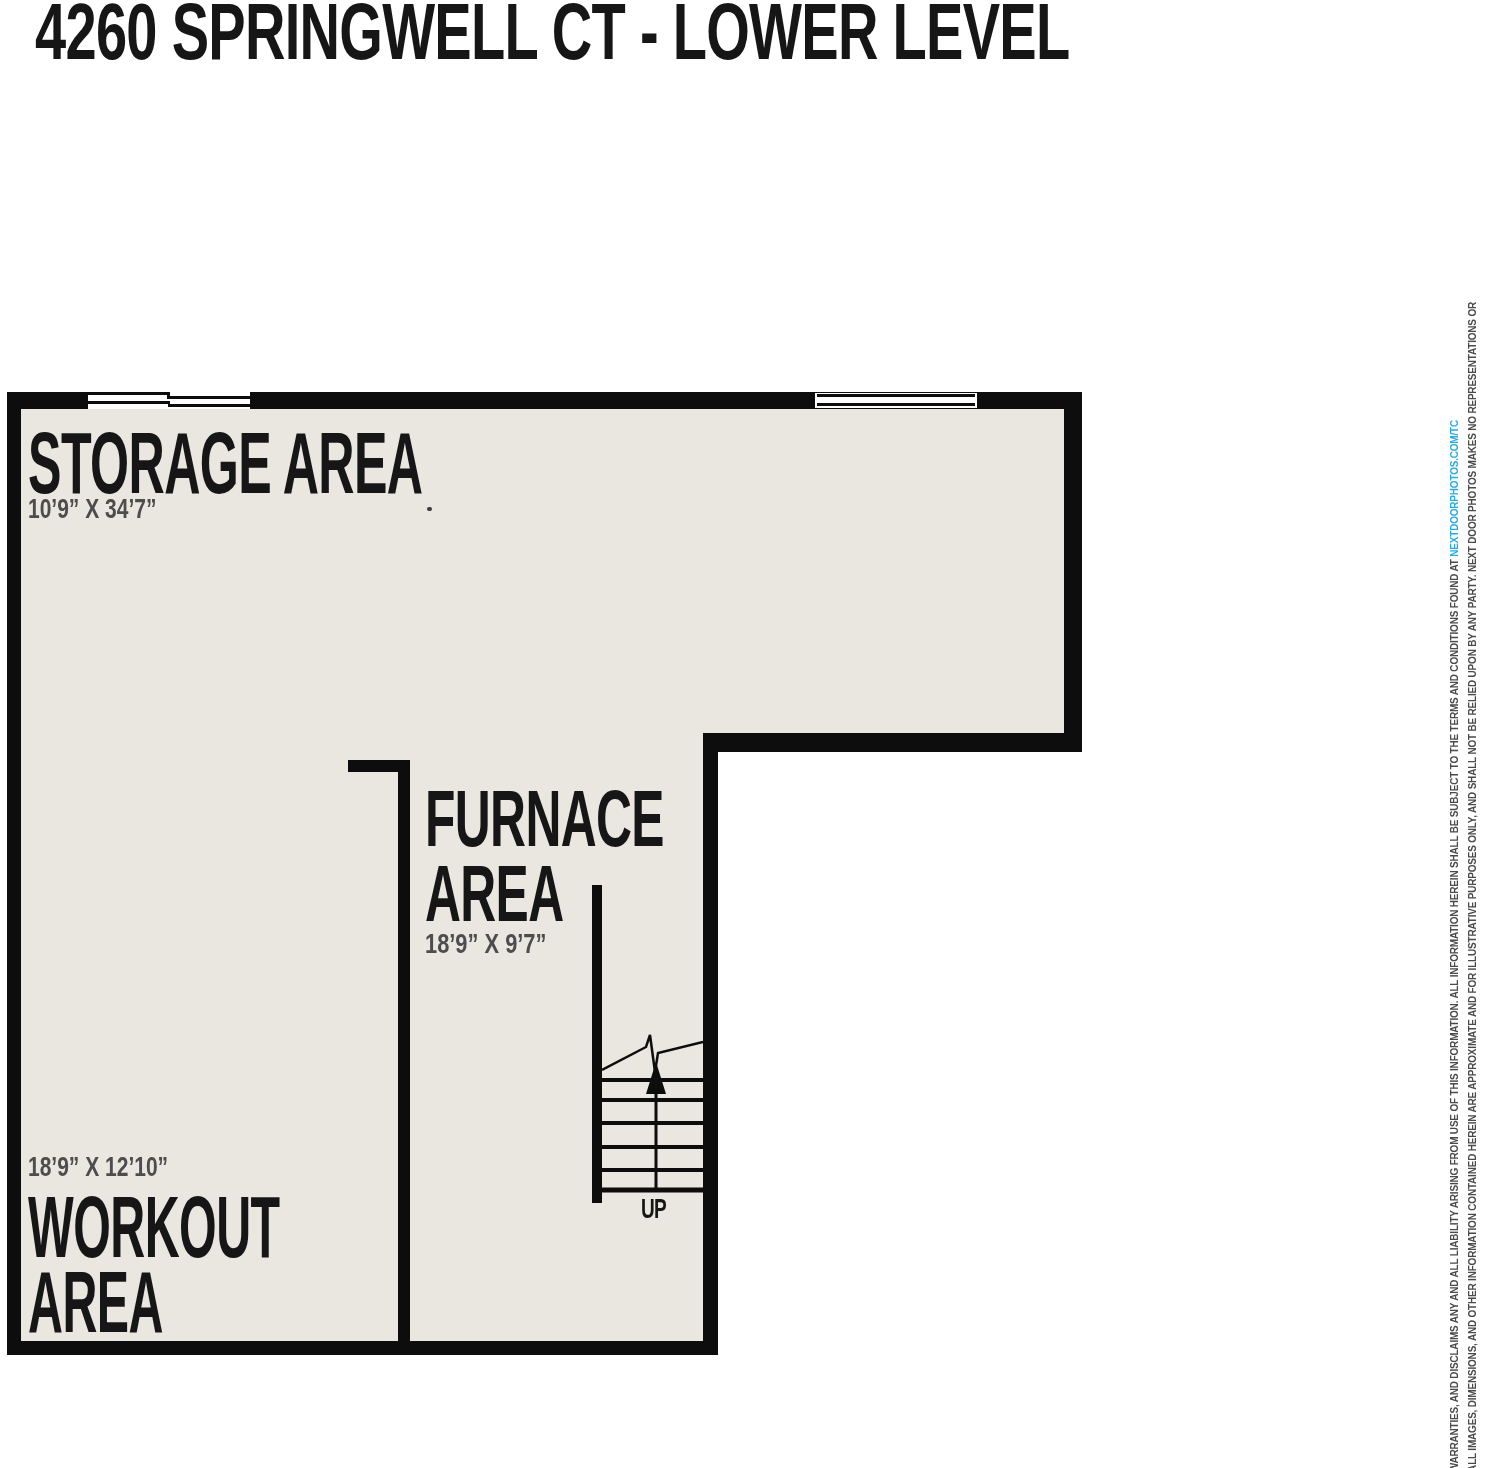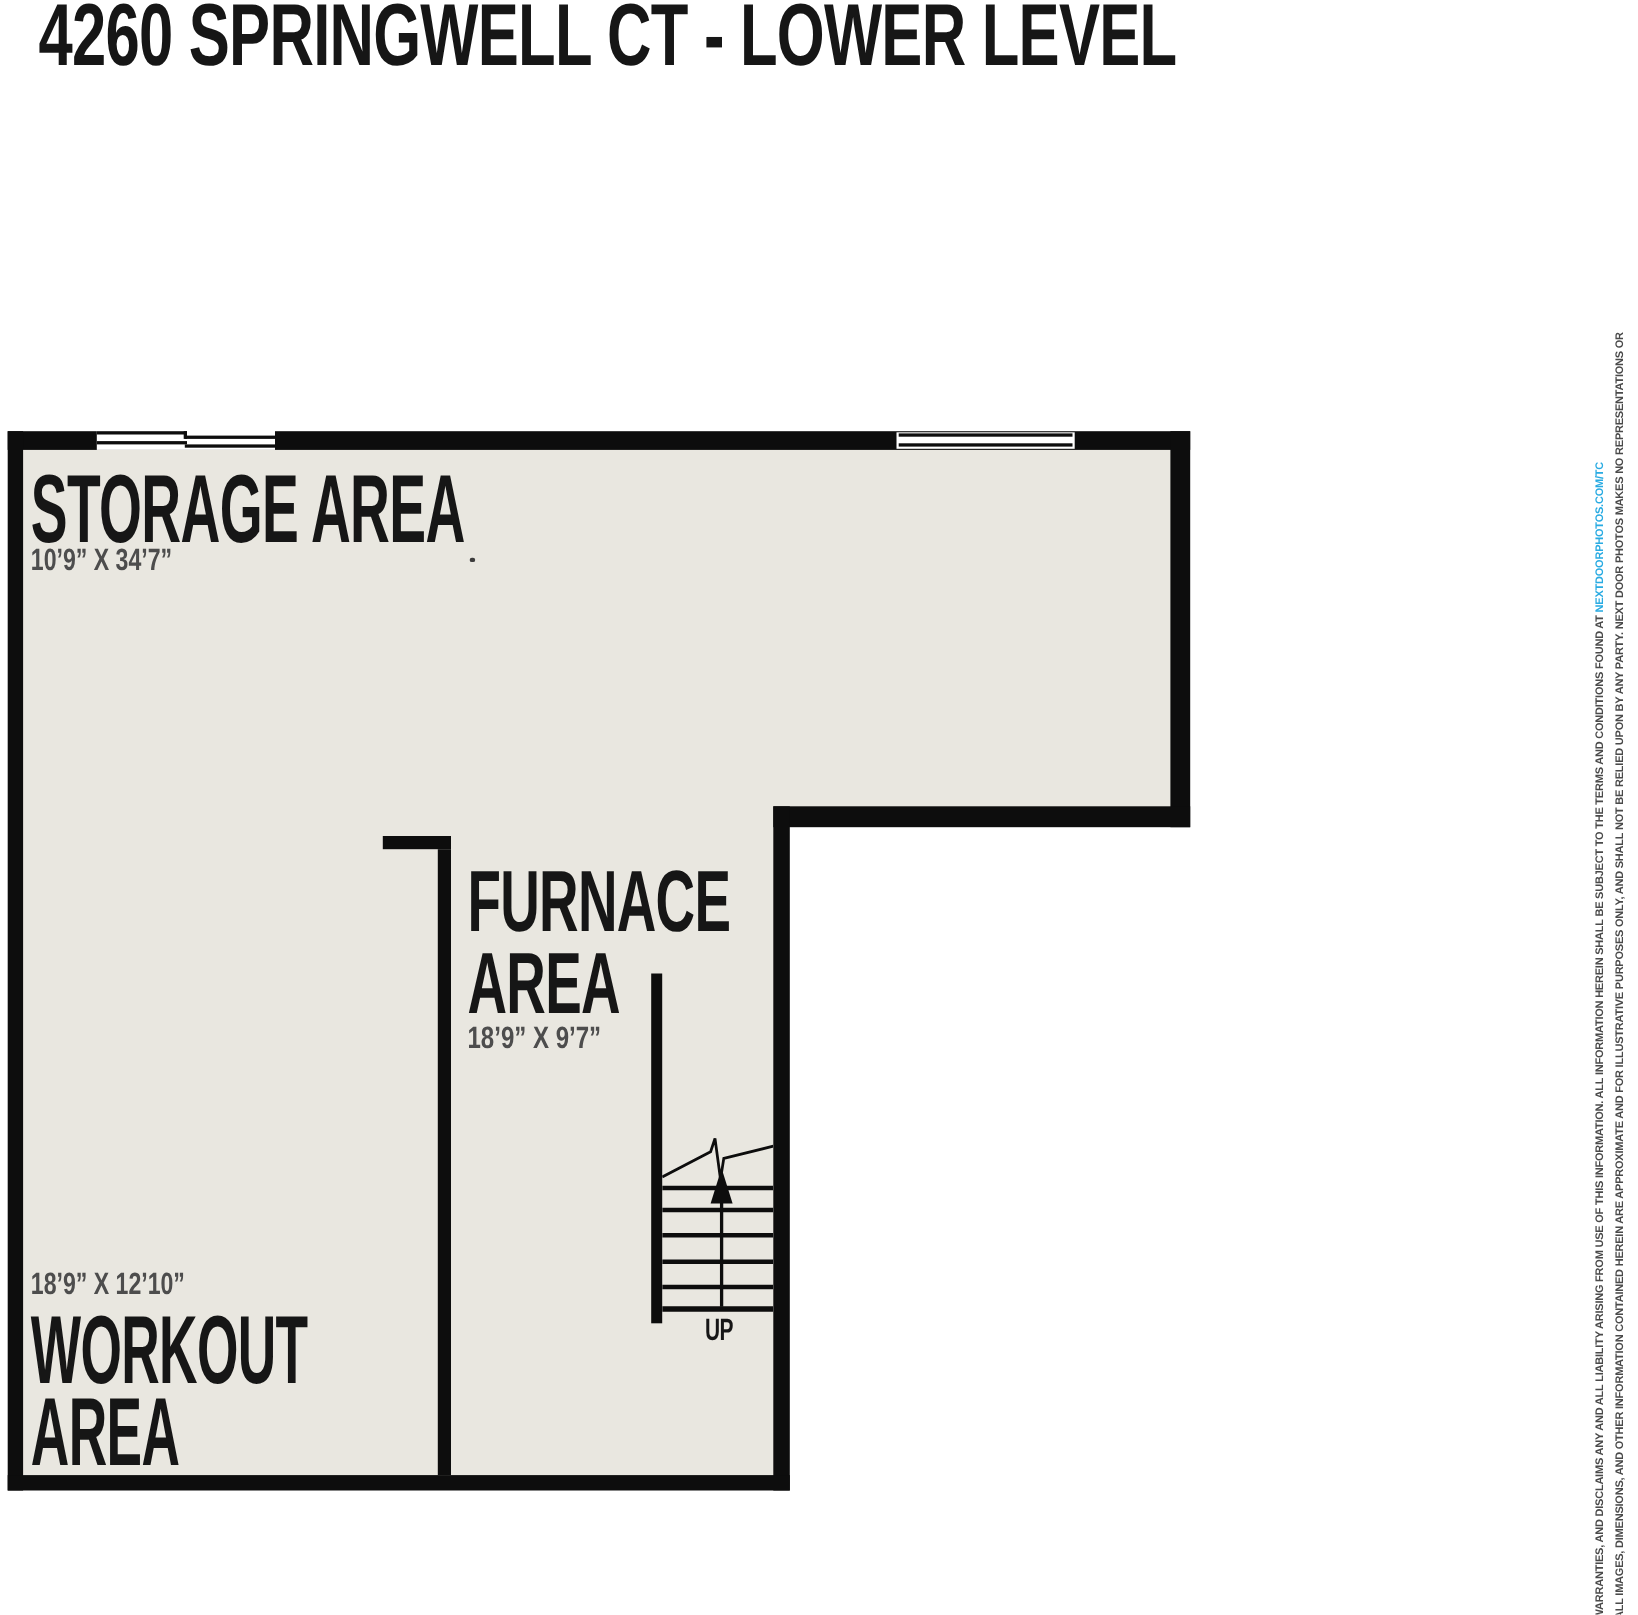--- a/index.html
+++ b/index.html
@@ -10,21 +10,20 @@
     --accent:#29abe2;
     --page:#ffffff;
   }
   html,body{margin:0;padding:0;background:#fff;}
   .page{
     position:relative;
     width:1489px;height:1468px;
     background:var(--page);
     overflow:hidden;
     font-family:"Liberation Sans", sans-serif;
-    text-align:center;
   }
   .condensed{
     font-weight:700;
     color:var(--ink);
     line-height:1;
     white-space:nowrap;
     transform-origin:0 0;
     position:absolute;
     letter-spacing:-1px;
   }

